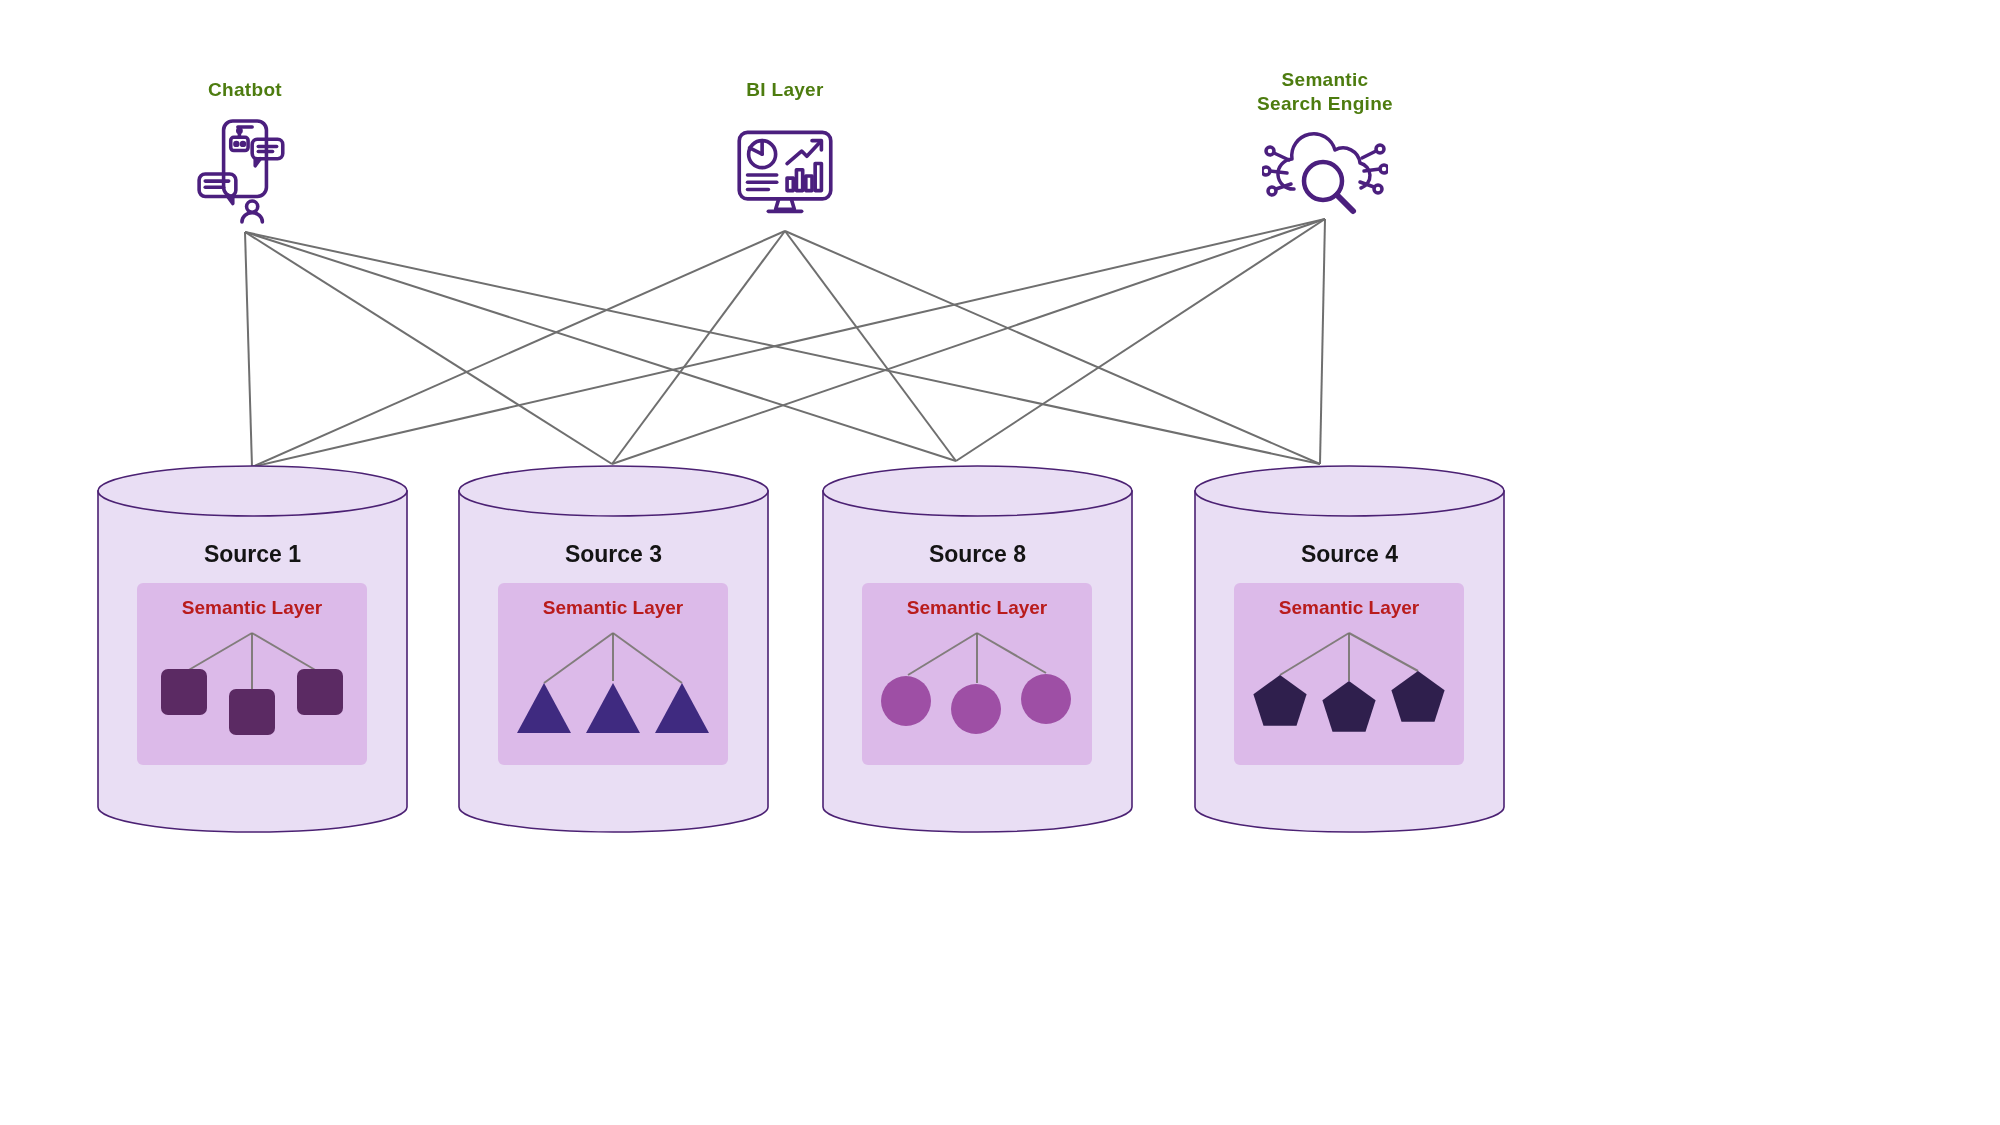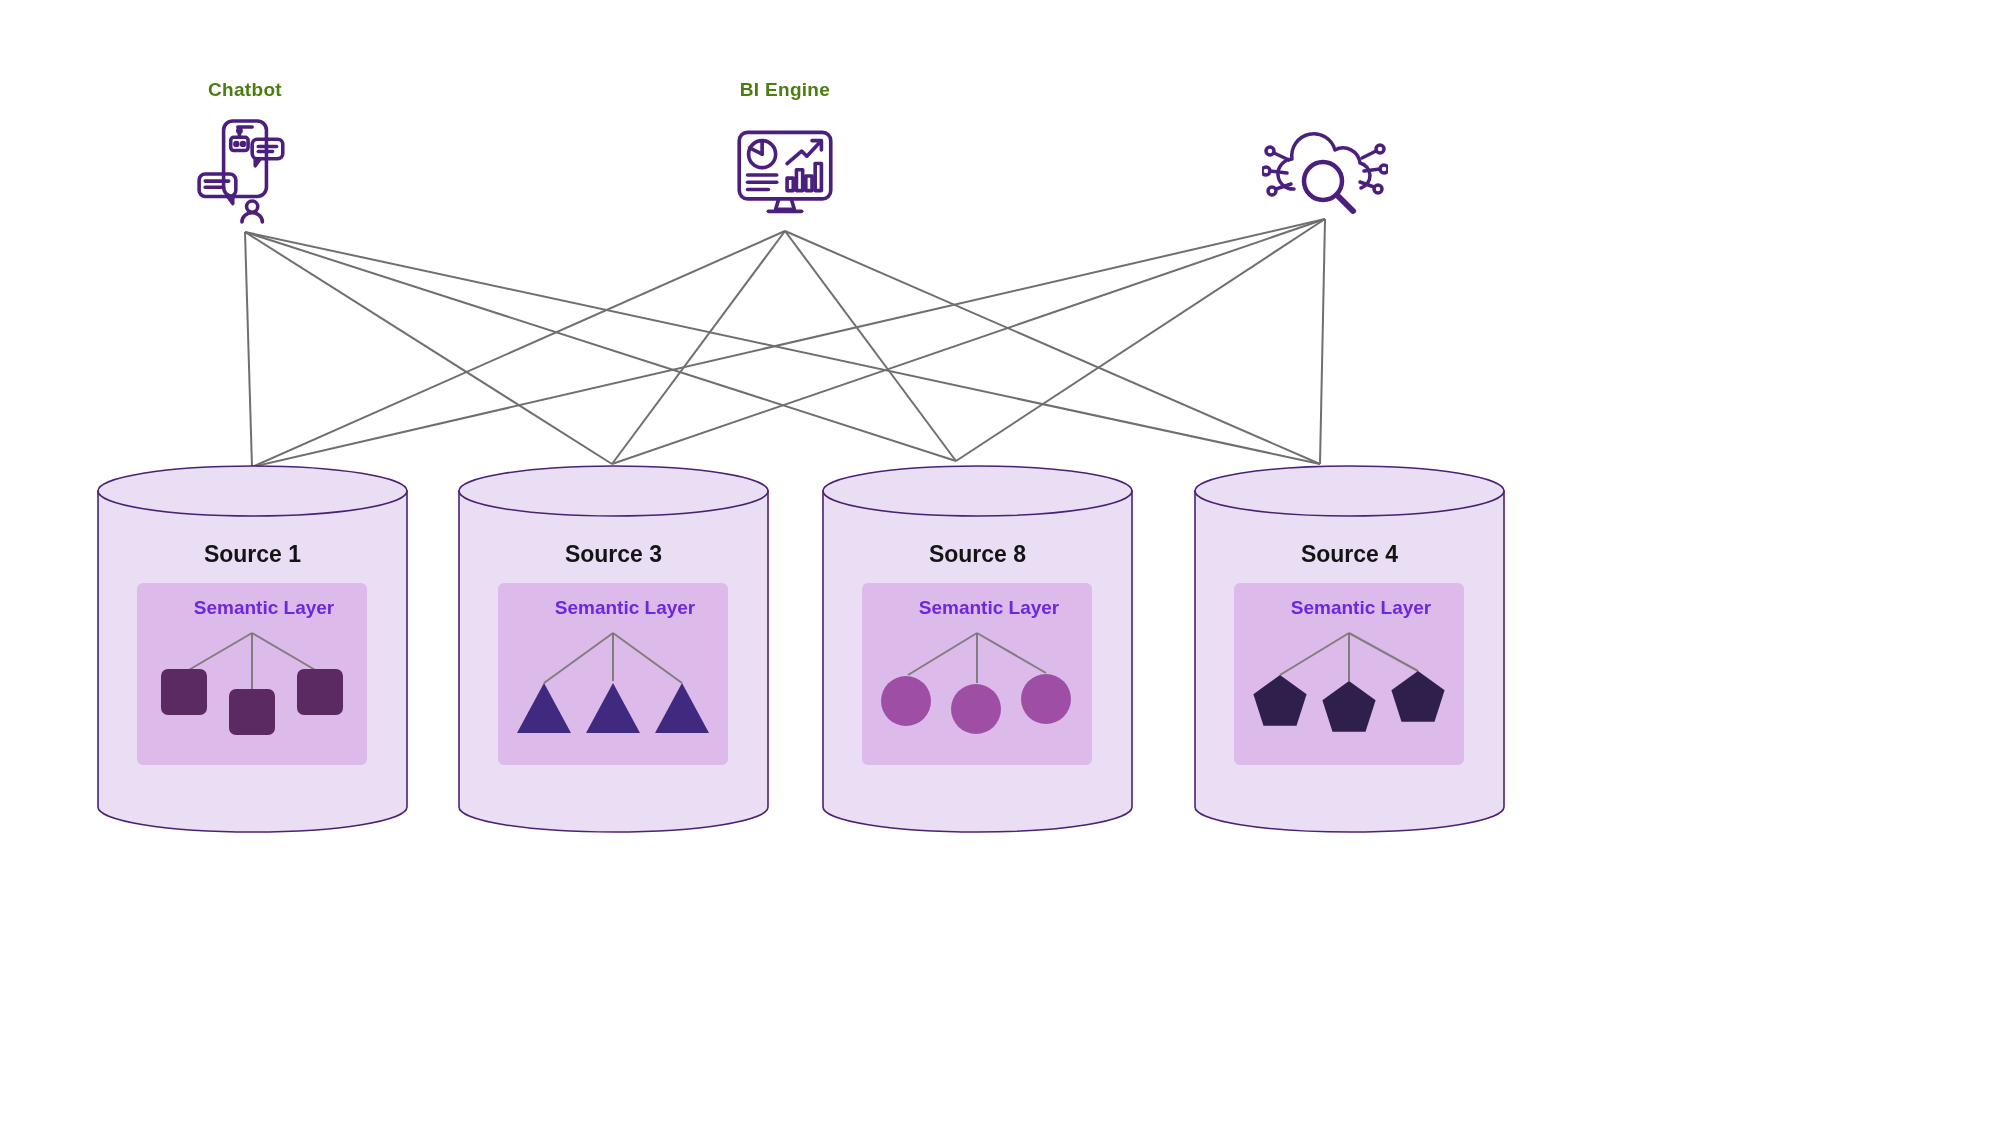--- a/index.html
+++ b/index.html
@@ -24,21 +24,21 @@
   .cyl-title {
     position:absolute; left:0; top:76px; width:311px; text-align:center;
     font-size:23px; font-weight:600; color:#141414;
   }
   .layer-box {
     position:absolute; left:40px; top:118px; width:230px; height:182px;
     background:#dcbae9; border-radius:6px;
   }
   .layer-label {
     position:absolute; left:0; top:14px; width:230px; text-align:center;
-    font-size:19px; font-weight:600; color:#6d28d9;padding-left:12px;
+    font-size:19px; font-weight:600; color:#b91c1c;
   }
   .shapes-svg { position:absolute; left:0; top:46px; width:230px; height:132px; }
   .fan-line { stroke:#73736a; stroke-width:2; opacity:.85; }
 </style>
 </head>
 <body>
 
 <div class="canvas">
 
   <svg id="connections" class="connections">
@@ -72,41 +72,43 @@
       <line x1="64" y1="34" x2="78" y2="34"></line>
       <rect x="6" y="56" width="36" height="22" rx="6"></rect>
       <path d="M34,78 l5,7 v-7"></path>
       <line x1="12" y1="63" x2="35" y2="63"></line>
       <line x1="12" y1="69" x2="30" y2="69"></line>
       <circle cx="58" cy="88" r="5.5"></circle>
       <path d="M48,103 a10,9 0 0 1 20,0"></path>
     </svg>
   </div>
 
-  <div class="consumer-label" style="left:675px; top:78px;">BI Engine</div>
+  <div class="consumer-label" style="left:675px; top:78px;">BI Layer</div>
   <div class="consumer-icon" style="left:733px; top:120px; width:104px; height:112px;">
     <svg viewBox="0 0 100 100" fill="none" stroke="#4b1f7e" stroke-width="3.5" stroke-linecap="round" stroke-linejoin="round">
       <rect x="6" y="8" width="88" height="64" rx="8"></rect>
       <circle cx="28" cy="29" r="13"></circle>
       <line x1="28" y1="29" x2="28" y2="16"></line>
       <line x1="28" y1="29" x2="16" y2="23"></line>
       <line x1="14" y1="49" x2="42" y2="49"></line>
       <line x1="14" y1="56" x2="42" y2="56"></line>
       <line x1="14" y1="63" x2="34" y2="63"></line>
       <rect x="52" y="52" width="6" height="12"></rect>
       <rect x="61" y="44" width="6" height="20"></rect>
       <rect x="70" y="50" width="6" height="14"></rect>
       <rect x="79" y="38" width="6" height="26"></rect>
       <polyline points="52,38 66,26 71,31 84,17"></polyline>
       <polyline points="76,16 85,16 85,25"></polyline>
       <path d="M44,72 l-3,10 h18 l-3,-10"></path>
       <line x1="34" y1="84" x2="66" y2="84"></line>
     </svg>
   </div>
 
+  <div class="consumer-label" style="left:1215px; top:68px;">Semantic
+Search Engine</div>
   <div class="consumer-icon" style="left:1262px; top:126px; width:126px; height:94px;">
     <svg viewBox="0 0 126 92" fill="none" stroke="#4b1f7e" stroke-width="3.5" stroke-linecap="round" stroke-linejoin="round">
       <path d="M32,62 a15,15 0 0 1 -2,-30 a22,22 0 0 1 43,-9 a17,17 0 0 1 25,13 a13,13 0 0 1 1,25"></path>
       <circle cx="8" cy="24" r="4"></circle>
       <circle cx="4" cy="44" r="4"></circle>
       <circle cx="10" cy="64" r="4"></circle>
       <line x1="12" y1="26" x2="27" y2="33"></line>
       <line x1="8" y1="44" x2="25" y2="46"></line>
       <line x1="14" y1="62" x2="29" y2="57"></line>
       <circle cx="118" cy="22" r="4"></circle>

